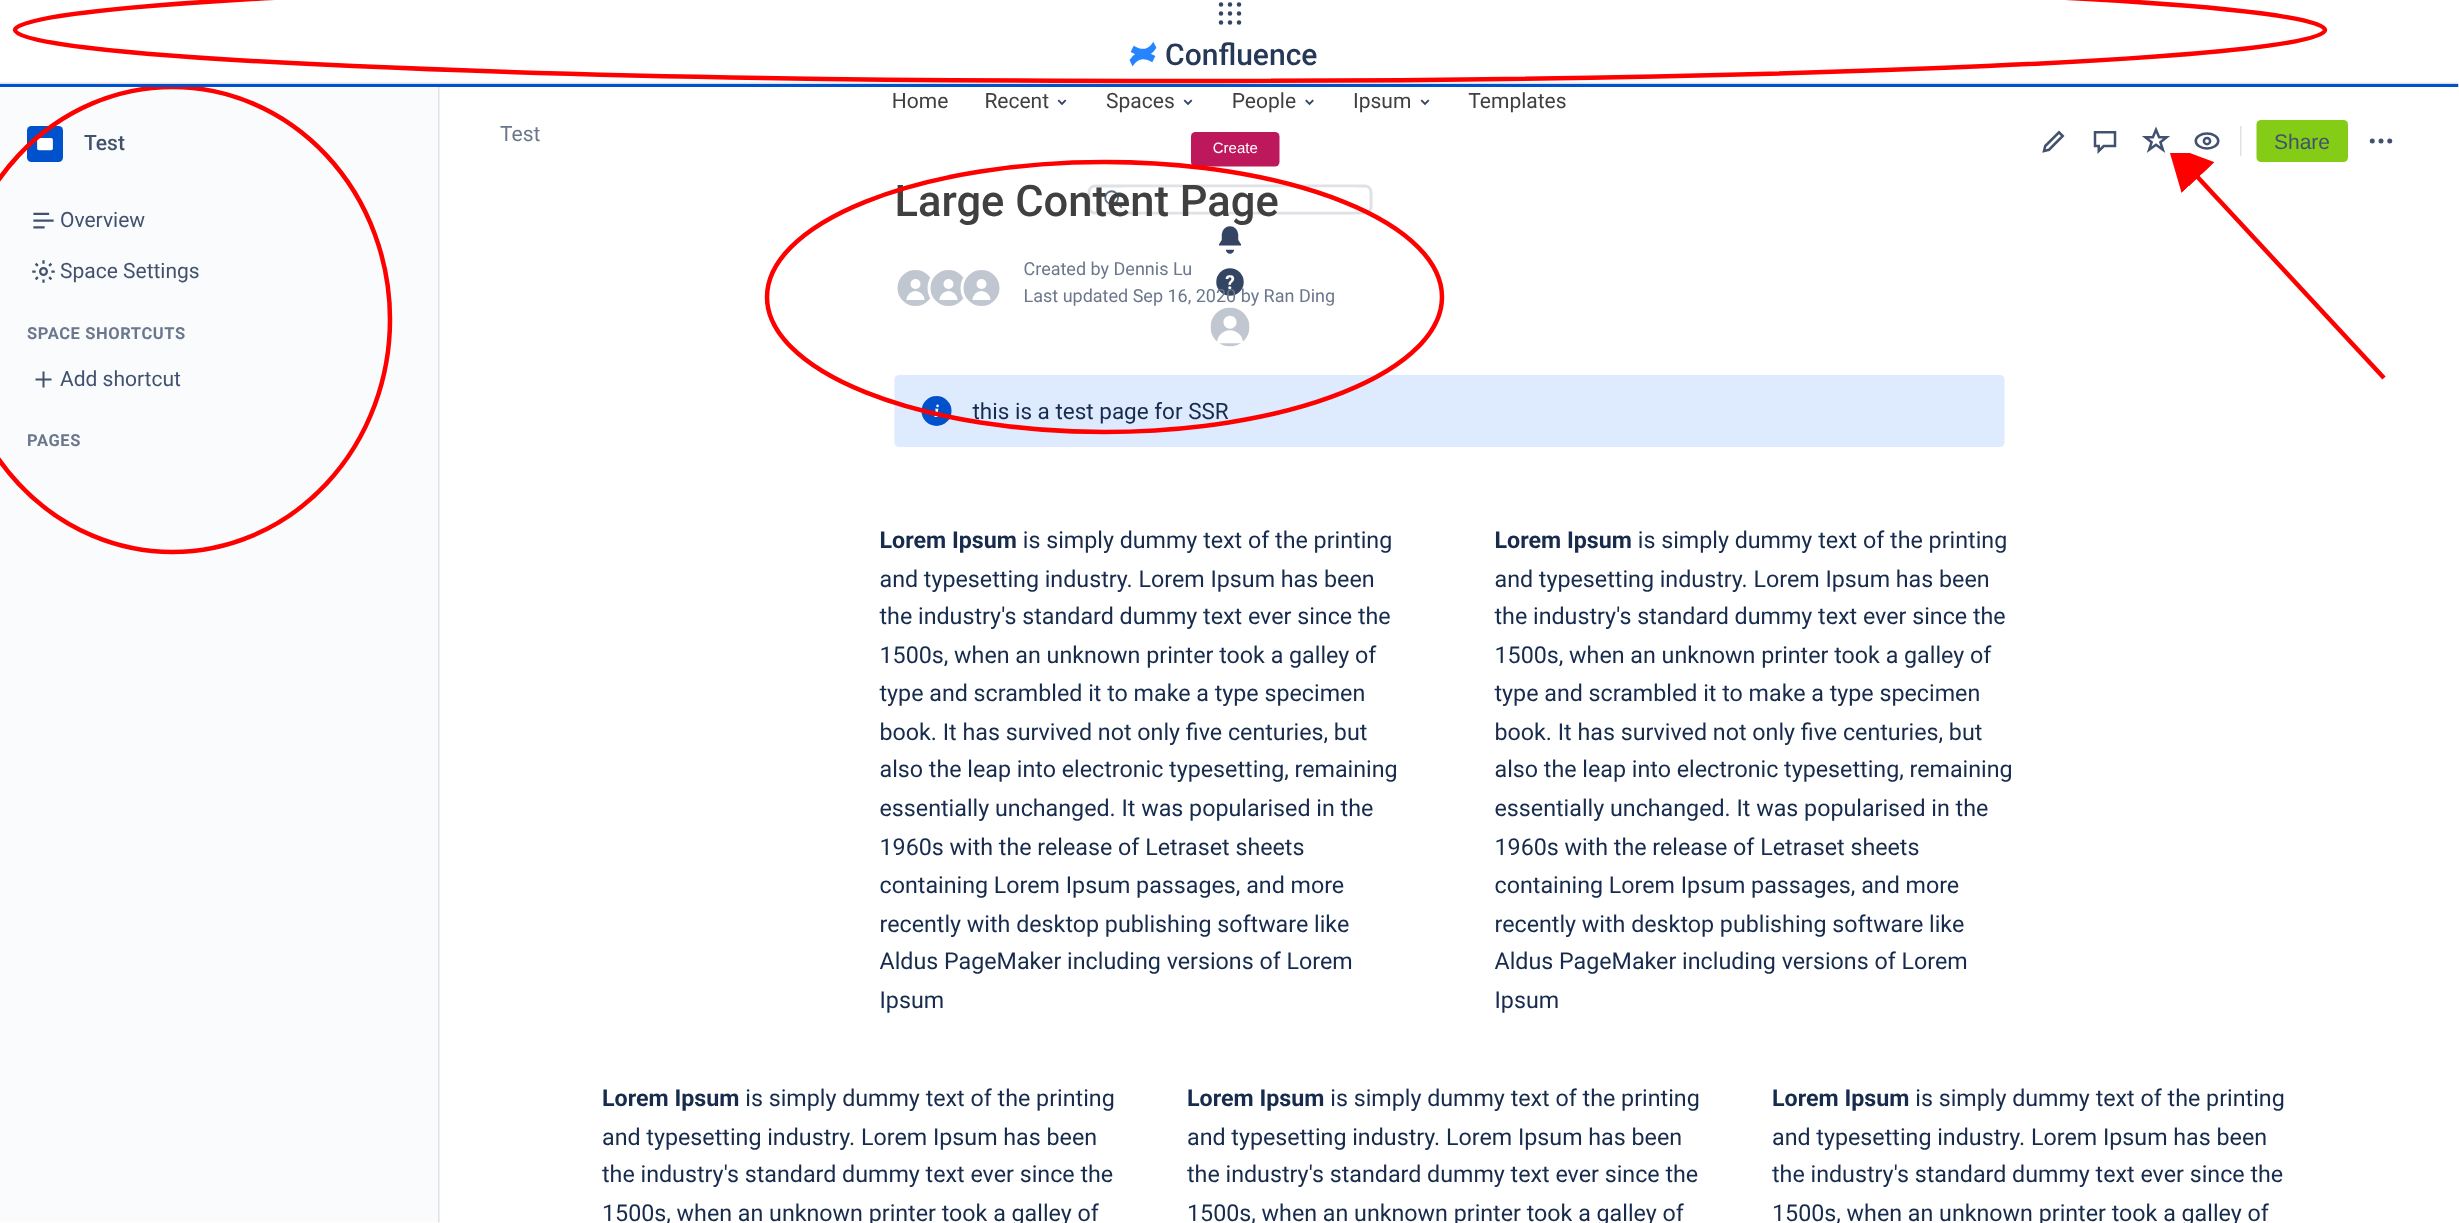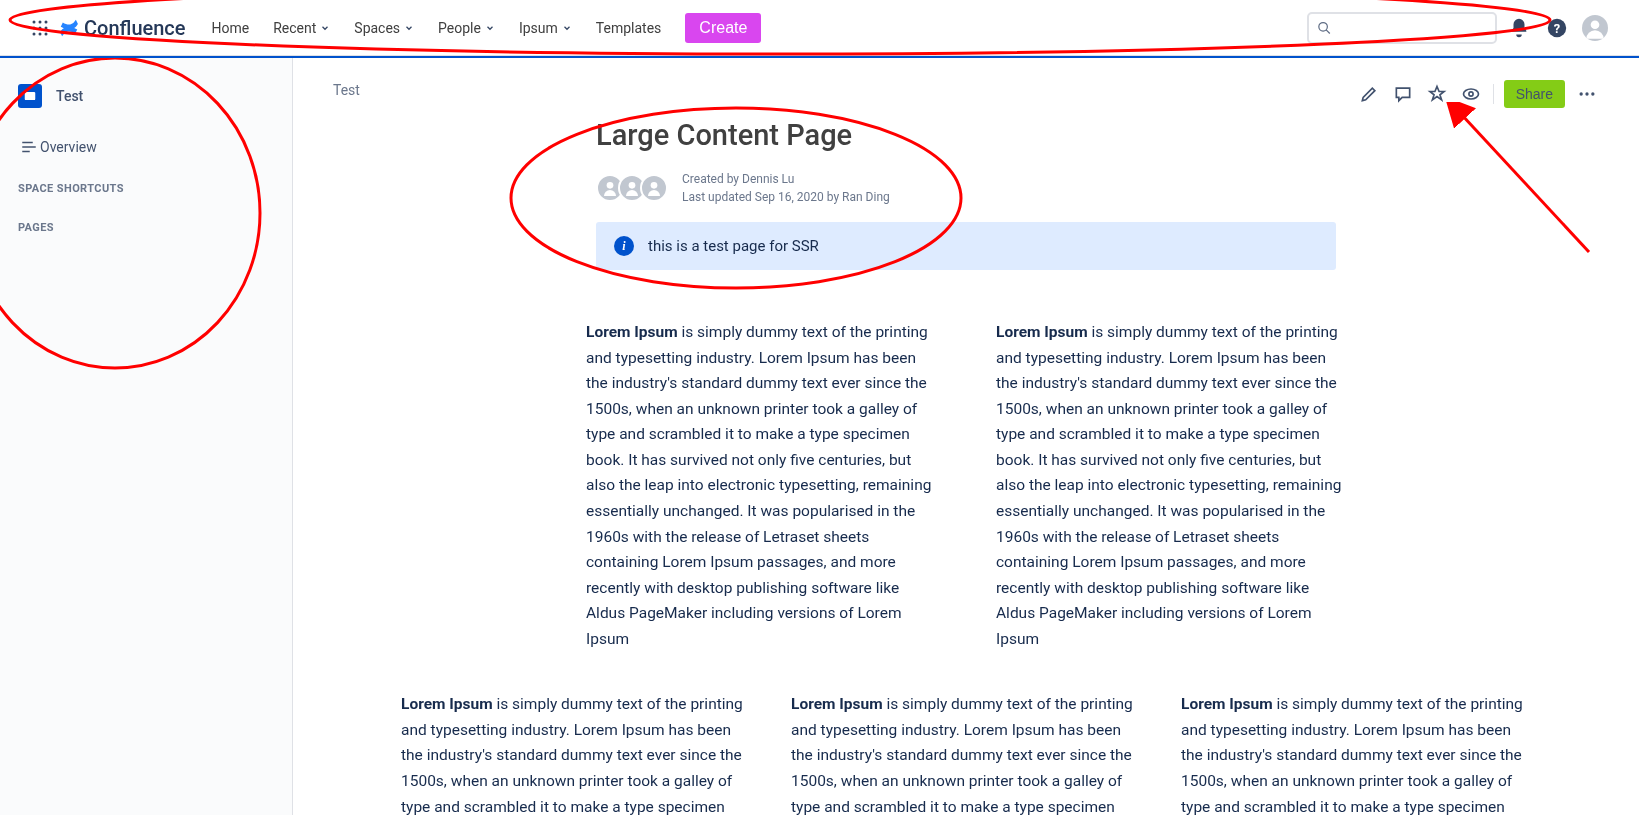--- a/index.html
+++ b/index.html
@@ -1,24 +1,24 @@
 <!DOCTYPE html>
 <html><head>
 <meta charset="utf-8">
 <style>
 * { box-sizing: border-box; margin: 0; padding: 0; }
 body { font-family: -apple-system, BlinkMacSystemFont, "Segoe UI", Roboto, sans-serif; color: #172B4D; background: #fff; }
-.topbar { height: 56px; border-bottom: 1px solid #DFE1E6; display: flex; align-items: center; padding: 0 28px; gap: 6px; position: relative; }
+.topbar { height: 56px; border-bottom: 1px solid #DFE1E6; display: flex; align-items: center; padding: 0 28px; gap: 6px; position: relative; flex-direction: column; }
 .app-switcher { width: 24px; height: 24px; display: flex; align-items: center; justify-content: center; cursor: pointer; border-radius: 3px; color: #344563; }
 .logo { display: flex; align-items: center; gap: 4px; font-size: 20px; font-weight: 500; color: #253858; margin-right: 10px; cursor: pointer; }
 .logo-mark { color: #2684FF; }
 .nav-items { display: flex; align-items: center; gap: 4px; }
 .nav-item { padding: 6px 10px; font-size: 14px; color: #404040; cursor: pointer; border-radius: 3px; display: flex; align-items: center; gap: 4px; justify-content: center; }
 .chev { font-size: 10px; color: #344563; }
-.create-btn { background: #d946ef; color: #fff; border: none; padding: 6px 14px; font-size: 16px; font-weight: 500; border-radius: 3px; cursor: pointer; margin-left: 8px; }
+.create-btn { background: #be185d; color: #fff; border: none; padding: 6px 14px; font-size: 10px; font-weight: 500; border-radius: 3px; cursor: pointer; margin-left: 8px; }
 .spacer { flex: 1; }
 .search-box { width: 190px; height: 32px; border: 2px solid #DFE1E6; border-radius: 5px; display: flex; align-items: center; padding: 0 8px; background: #fff; }
 .search-box input { border: none; outline: none; width: 100%; font-size: 14px; }
 .top-icon { width: 32px; height: 32px; display: flex; align-items: center; justify-content: center; cursor: pointer; border-radius: 50%; color: #344563; }
 .blueline { height: 2px; background: #0052CC; }
 .layout { display: flex; height: calc(100vh - 58px); }
 .sidebar { width: 293px; background: #FAFBFC; border-right: 1px solid #DFE1E6; padding: 20px 8px 0 8px; overflow-y: auto; }
 .space-head { display: flex; align-items: center; gap: 14px; padding: 6px 10px; margin-bottom: 16px; }
 .space-icon { width: 24px; height: 24px; background: #0052CC; border-radius: 3px; display: flex; align-items: center; justify-content: center; }
 .space-name { font-size: 14px; font-weight: 500; color: #42526E; }
@@ -26,21 +26,21 @@
 .side-icon { width: 22px; display: flex; justify-content: center; color: #42526E; }
 .side-heading { font-size: 11px; font-weight: 700; color: #6B778C; padding: 18px 10px 8px 10px; letter-spacing: 0.4px; }
 .main { flex: 1; overflow-y: auto; padding: 24px 40px 40px 40px; position: relative; }
 .breadcrumb { font-size: 14px; color: #6B778C; margin-bottom: 20px; }
 .page-actions { position: absolute; top: 22px; right: 40px; display: flex; align-items: center; gap: 10px; }
 .pa-icon { color: #42526E; cursor: pointer; width: 24px; height: 24px; display: flex; align-items: center; justify-content: center; }
 .pa-div { width: 1px; height: 20px; background: #DFE1E6; }
 .share-btn { background: #84cc16; border: none; color: #42526E; padding: 6px 12px; font-size: 14px; border-radius: 3px; cursor: pointer; font-weight: 500; }
 .content-wrap { max-width: 740px; margin: 0 auto; }
 .page-title { font-size: 29px; font-weight: 500; color: #404040; margin-bottom: 18px; }
-.byline { display: flex; align-items: center; gap: 14px; margin-bottom: 16px; }
+.byline { display: flex; align-items: flex-end; gap: 14px; margin-bottom: 44px; }
 .avatars { display: flex; }
 .avatar { width: 28px; height: 28px; border-radius: 50%; background: #C1C7D0; border: 2px solid #fff; margin-left: -6px; display: flex; align-items: center; justify-content: center; }
 .avatar:first-child { margin-left: 0; }
 .byline-text { font-size: 12px; color: #6B778C; line-height: 1.5; }
 .byline-text .l1, .byline-text .l2 { display: block; }
 .info-panel { background: #DEEBFF; border-radius: 3px; padding: 14px 18px; display: flex; align-items: center; gap: 14px; font-size: 15px; color: #172B4D; margin-bottom: 50px; }
 .info-i { width: 20px; height: 20px; background: #0052CC; border-radius: 50%; color: #fff; display: flex; align-items: center; justify-content: center; font-size: 12px; font-weight: 700; font-style: italic; font-family: Georgia, serif; flex-shrink: 0; }
 .cols-2 { display: grid; grid-template-columns: 1fr 1fr; gap: 60px; margin-bottom: 40px; max-width: 900px; margin-left: auto; margin-right: auto; }
 .cols-2 p, .cols-3 p { font-size: 15.5px; line-height: 1.65; color: #172B4D; }
 .cols-3 { display: grid; grid-template-columns: 1fr 1fr 1fr; gap: 40px; max-width: 1130px; margin: 0 auto; }
@@ -163,22 +163,40 @@
     <div class="side-item">
       <span class="side-icon">
         <svg width="18" height="18" viewBox="0 0 24 24">
             <line x1="3" y1="6" x2="17" y2="6" stroke="#42526E" stroke-width="2"></line>
             <line x1="3" y1="12" x2="21" y2="12" stroke="#42526E" stroke-width="2"></line>
             <line x1="3" y1="18" x2="13" y2="18" stroke="#42526E" stroke-width="2"></line>
           </svg>
       </span>
       <span>Overview</span>
     </div>
+    <div class="side-item">
+      <span class="side-icon">
+        <svg width="18" height="18" viewBox="0 0 24 24">
+            <circle cx="12" cy="12" r="3" fill="none" stroke="#42526E" stroke-width="2"></circle>
+            <path fill="none" stroke="#42526E" stroke-width="2" d="M12 2v3M12 19v3M2 12h3M19 12h3M5 5l2 2M17 17l2 2M19 5l-2 2M7 17l-2 2"></path>
+          </svg>
+      </span>
+      <span>Space Settings</span>
+    </div>
 
     <div class="side-heading">SPACE SHORTCUTS</div>
+    <div class="side-item">
+      <span class="side-icon">
+        <svg width="16" height="16" viewBox="0 0 24 24">
+            <line x1="12" y1="4" x2="12" y2="20" stroke="#42526E" stroke-width="2"></line>
+            <line x1="4" y1="12" x2="20" y2="12" stroke="#42526E" stroke-width="2"></line>
+          </svg>
+      </span>
+      <span>Add shortcut</span>
+    </div>
 
     <div class="side-heading">PAGES</div>
 
     <svg class="annot" style="left:-40px;top:-10px;" width="310" height="330">
       <ellipse cx="155" cy="165" rx="145" ry="155" fill="none" stroke="#FF0000" stroke-width="3"></ellipse>
     </svg>
   </div>
 
   <div class="main">
     <div class="breadcrumb">Test</div>

